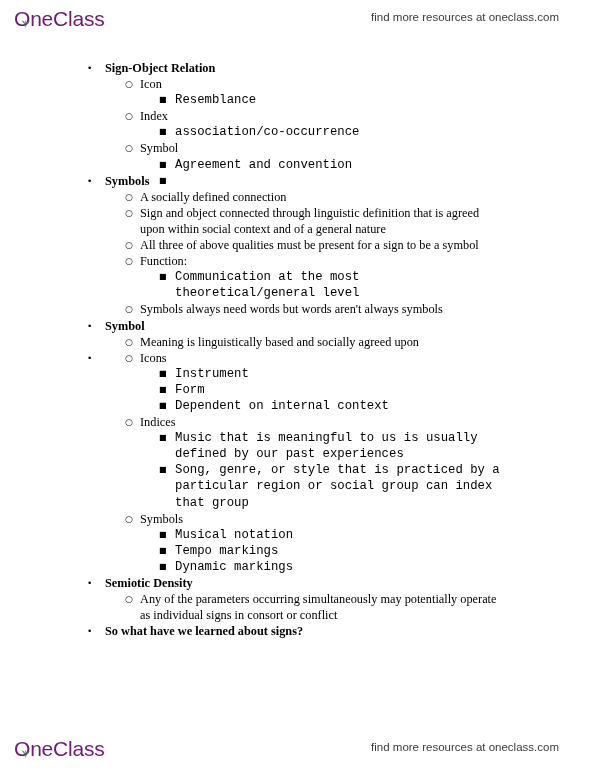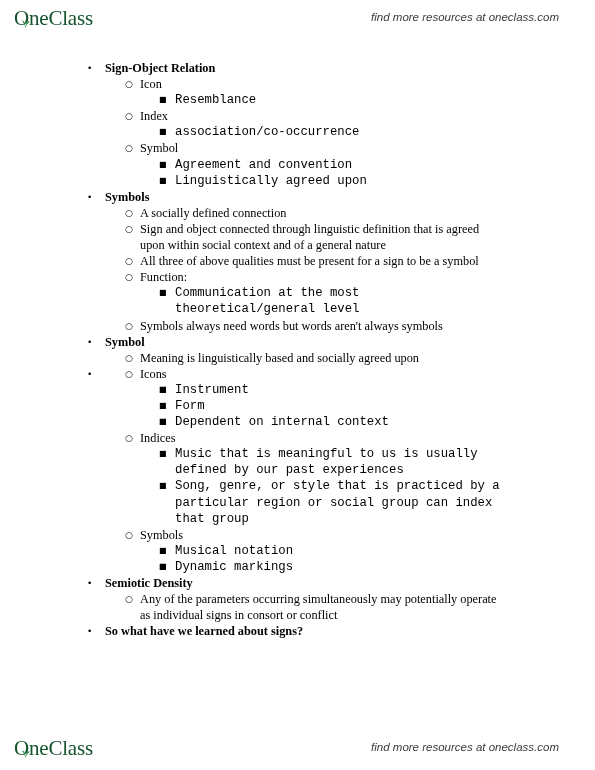--- a/index.html
+++ b/index.html
@@ -35,43 +35,42 @@
     display: flex;
     align-items: flex-end;
     height: 24px;
   }
   .brand-mark {
     position: relative;
     width: 0;
     height: 0;
   }
   .brand-text {
-    font-family: Liberation Serif, serif;
+    font-family: Liberation Sans, sans-serif;
     font-size: 21px;
     letter-spacing: -0.2px;
-    color: #14532d;
+    color: #701a75;
     line-height: 21px;
     font-weight: 400;
   }
   .leaf {
     position: absolute;
     left: 7px;
     top: -9px;
     width: 9px;
     height: 8px;
   }
 
   .promo {
     position: absolute;
     right: 36px;
     font-family: "Liberation Sans", "DejaVu Sans", sans-serif;
     font-size: 11.5px;
     color: #3b3b3b;
     white-space: nowrap;
-    font-style: italic;
   }
 
   
   .doc-body {
     position: absolute;
     left: 0;
     top: 60px;
     width: 595px;
   }
   ul.outline, ul.outline ul {
@@ -164,21 +163,20 @@
       <li class="item lvl2">
         <span class="li-bullet">○</span>
         <span class="li-text">Symbol</span>
       </li>
       <li class="item lvl3">
         <span class="li-bullet">■</span>
         <span class="li-text">Agreement and convention</span>
       </li>
       <li class="item lvl3">
         <span class="li-bullet">■</span>
-        <span class="li-text">Linguistically agreed upon</span>
       </li>
       <li class="item lvl1">
         <span class="li-bullet">•</span>
         <span class="li-text">Symbols</span>
       </li>
       <li class="item lvl2">
         <span class="li-bullet">○</span>
         <span class="li-text">A socially defined connection</span>
       </li>
       <li class="item lvl2">
@@ -249,20 +247,21 @@
       <li class="item lvl2">
         <span class="li-bullet">○</span>
         <span class="li-text">Symbols</span>
       </li>
       <li class="item lvl3">
         <span class="li-bullet">■</span>
         <span class="li-text">Musical notation</span>
       </li>
       <li class="item lvl3">
         <span class="li-bullet">■</span>
+        <span class="li-text">Tempo markings</span>
       </li>
       <li class="item lvl3">
         <span class="li-bullet">■</span>
         <span class="li-text">Dynamic markings</span>
       </li>
       <li class="item lvl1">
         <span class="li-bullet">•</span>
         <span class="li-text">Semiotic Density</span>
       </li>
       <li class="item lvl2">

